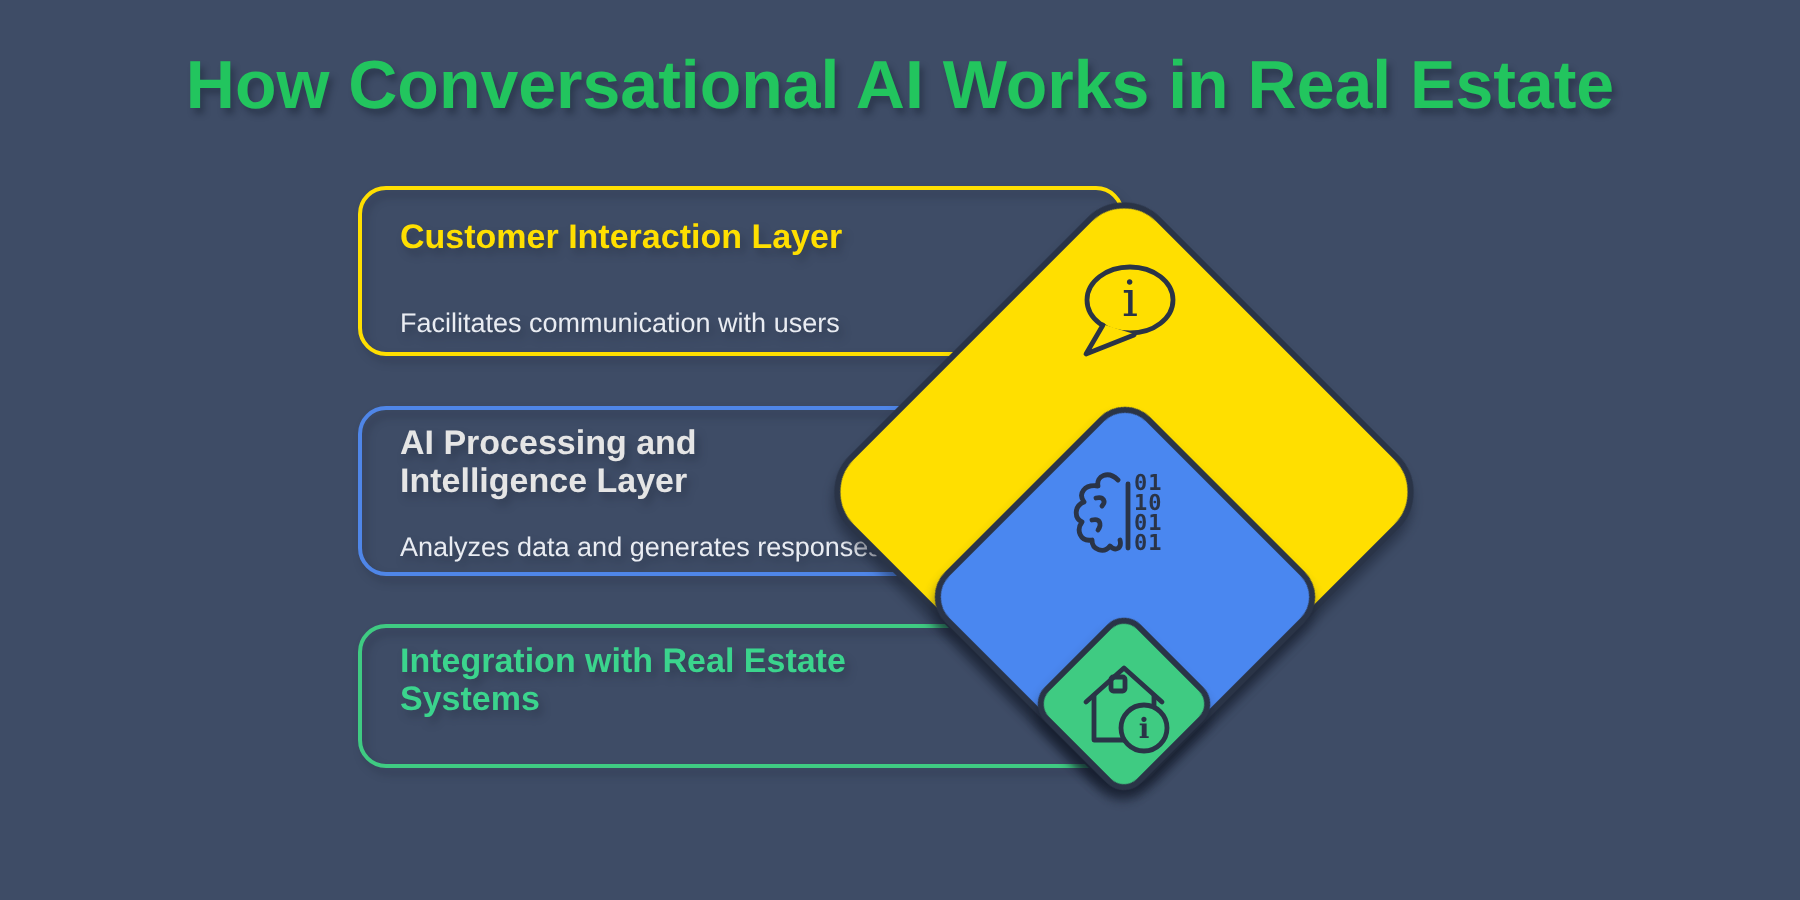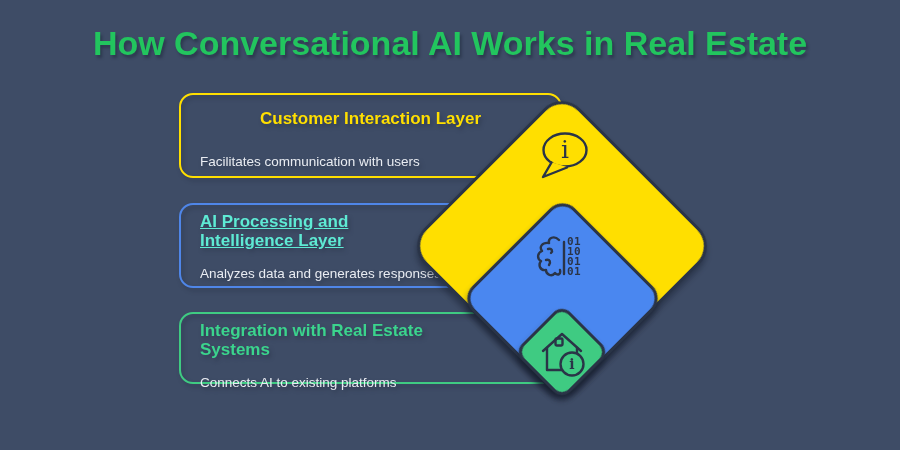--- a/index.html
+++ b/index.html
@@ -21,22 +21,22 @@
     filter:drop-shadow(2px 3px 2px rgba(15,22,38,0.30));
     background:transparent;
   }
   .card-1{top:93px;height:85px;border-color:#FFDF00;}
   .card-2{top:203px;height:85px;border-color:#4F86E8;padding-top:7px;}
   .card-3{top:312px;height:72px;border-color:#3FCB82;padding-top:7px;}
   .card-heading{
     font-size:17px;line-height:19px;font-weight:bold;
     white-space:pre-line;margin-bottom:4px;
   }
-  .card-1 .card-heading{color:#FFDF00;margin-bottom:26px;text-align:center;}
-  .card-2 .card-heading{color:#5eead4;text-decoration:underline;}
+  .card-1 .card-heading{color:#FFDF00;margin-bottom:26px;}
+  .card-2 .card-heading{color:#e5e5e5;}
   .card-3 .card-heading{color:#3BD48D;}
   .card-desc{font-size:13.5px;line-height:16px;color:#E9ECF2;font-weight:normal;margin-top:16px;}
   
   .diamond{
     position:absolute;box-sizing:border-box;
     border:3px solid #2A3447;transform:rotate(45deg);
     filter:drop-shadow(3px 4px 3px rgba(15,22,38,0.45));
   }
   .diamond-yellow{left:452px;top:135.5px;width:220px;height:220px;border-radius:26px;background:#FFDF00;z-index:5;}
   .diamond-blue{left:489.5px;top:225.5px;width:145px;height:145px;border-radius:18px;background:#4A87F0;z-index:6;}
@@ -64,21 +64,20 @@
 
   <div class="card card-2">
     <div class="card-heading">AI Processing and
 Intelligence Layer</div>
     <div class="card-desc">Analyzes data and generates responses</div>
   </div>
 
   <div class="card card-3">
     <div class="card-heading">Integration with Real Estate
 Systems</div>
-    <div class="card-desc">Connects AI to existing platforms</div>
   </div>
 
   <div class="diamond diamond-yellow"></div>
   <div class="diamond diamond-blue"></div>
   <div class="diamond diamond-green"></div>
 
   <svg class="icon icon-bubble" width="48" height="50" viewBox="0 0 48 50">
     <ellipse class="stroke" cx="25" cy="22" rx="21.5" ry="16.5"></ellipse>
     <polygon points="11,34 3,49 27,39" fill="#FFDF00"></polygon>
     <path class="stroke" d="M11.5,34.5 L3,49 L27,39.5"></path>

